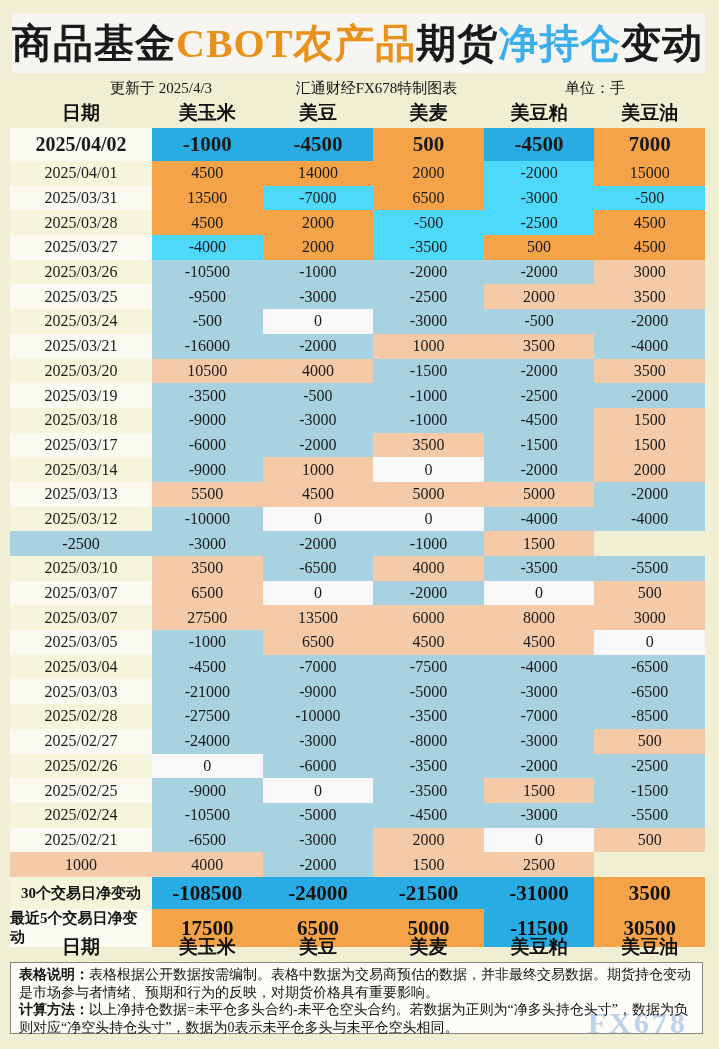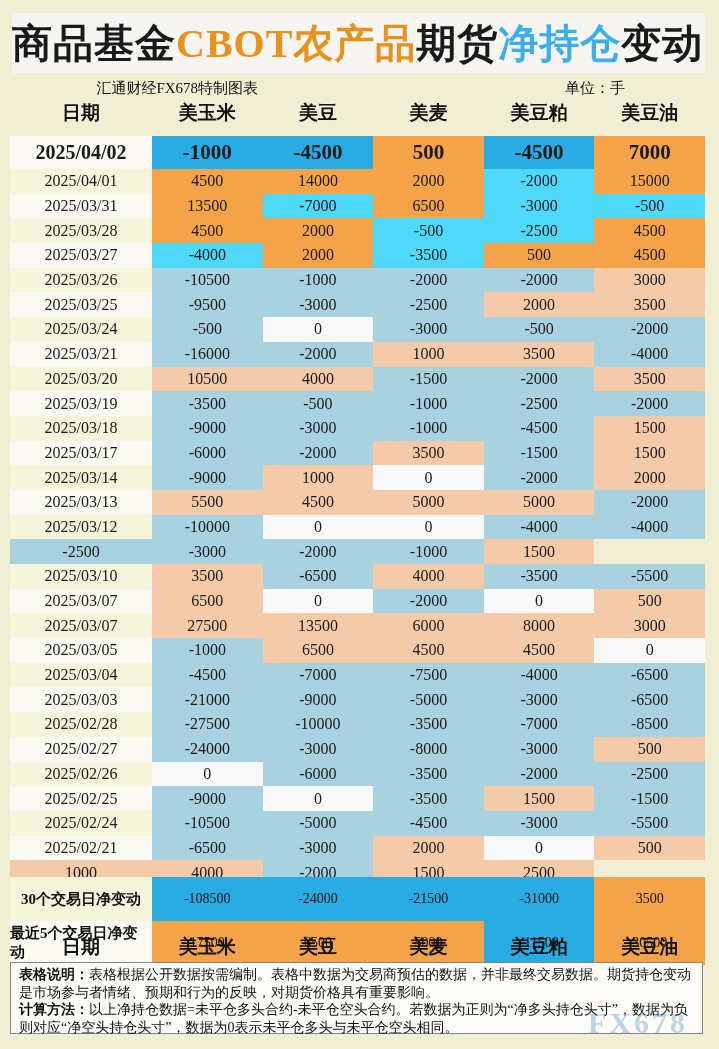--- a/index.html
+++ b/index.html
@@ -11,41 +11,41 @@
   .t-orange{color:var(--title-orange);}
   .t-blue{color:var(--title-blue);}
   .meta-row{position:absolute;left:10px;top:78px;width:695px;height:20px;display:flex;align-items:center;
     font-size:15px;color:#111;}
   .meta-row .m-left{flex:1;text-align:left;padding-left:100px;}
   .meta-row .m-center{flex:1;text-align:center;margin-left:18px;}
   .meta-row .m-right{flex:1;text-align:right;padding-right:80px;}
   .grid{display:grid;grid-template-columns:142px repeat(5,1fr);}
   .header-row{position:absolute;left:10px;top:98px;width:695px;height:30px;align-items:center;}
   .header-row .hcell{font-size:19px;font-weight:bold;text-align:center;color:#111;}
-  .table{position:absolute;left:10px;top:128px;width:695px;margin-top:8px;}
+  .table{position:absolute;left:10px;top:128px;width:695px;}
   .row{height:24.7px;align-items:stretch;}
   .row.first{height:33px;}
   .row>div{display:flex;align-items:center;justify-content:center;font-size:16px;color:#1a1a1a;}
   .row.first>div{font-size:21px;font-weight:bold;}
   .date{font-size:14px;}
   .row.first .date{font-size:20px;}
   .white{background:var(--stripe-white);}
   .beige{background:var(--stripe-beige);}
   .b1{background:var(--deep-blue);}
   .o1{background:var(--orange);}
   .b2{background:var(--bright-cyan);}
   .o2{background:var(--orange);}
   .b3{background:var(--muted-blue);}
   .o3{background:var(--muted-pink);}
   .z{background:var(--zero-white);}
   .summary{position:absolute;left:10px;top:877px;width:695px;}
-  .srow{height:44px;}
+  .srow{height:32px;}
   .srow>div{display:flex;align-items:center;justify-content:center;}
   .srow .slabel{font-size:15px;font-weight:bold;color:#111;}
-  .srow .scell{font-size:14px;font-weight:normal;color:#111;}
+  .srow .scell{font-size:21px;font-weight:bold;color:#111;}
   .bs{background:var(--deep-blue);}
   .os{background:var(--orange);}
   .footer-header{position:absolute;left:10px;top:933px;width:695px;height:28px;align-items:center;}
   .footer-header .hcell{font-size:19px;font-weight:bold;text-align:center;color:#111;}
   .notes-box{position:absolute;left:10px;top:962px;width:693px;height:72px;background:var(--notes-bg);
     border:1px solid #86857e;box-sizing:border-box;padding:3px 8px;font-size:14px;line-height:17.5px;color:#111;}
   .notes-box b{font-weight:bold;}
   .watermark{position:absolute;right:14px;bottom:2px;font-size:30px;font-weight:bold;letter-spacing:3px;
     color:var(--watermark);z-index:0;}
   .notes-text{position:relative;z-index:1;}
@@ -53,20 +53,21 @@
 </head>
 <body>
 
 <div class="page">
 
   <div class="title-band">
     <div class="page-title"><span>商品基金</span><span class="t-orange">CBOT农产品</span><span>期货</span><span class="t-blue">净持仓</span><span>变动</span></div>
   </div>
 
   <div class="meta-row">
+    <span class="m-left">更新于 2025/4/3</span>
     <span class="m-center">汇通财经FX678特制图表</span>
     <span class="m-right">单位：手</span>
   </div>
 
   <div class="header-row grid">
     <div class="hcell">日期</div>
     <div class="hcell">美玉米</div>
     <div class="hcell">美豆</div>
     <div class="hcell">美麦</div>
     <div class="hcell">美豆粕</div>

